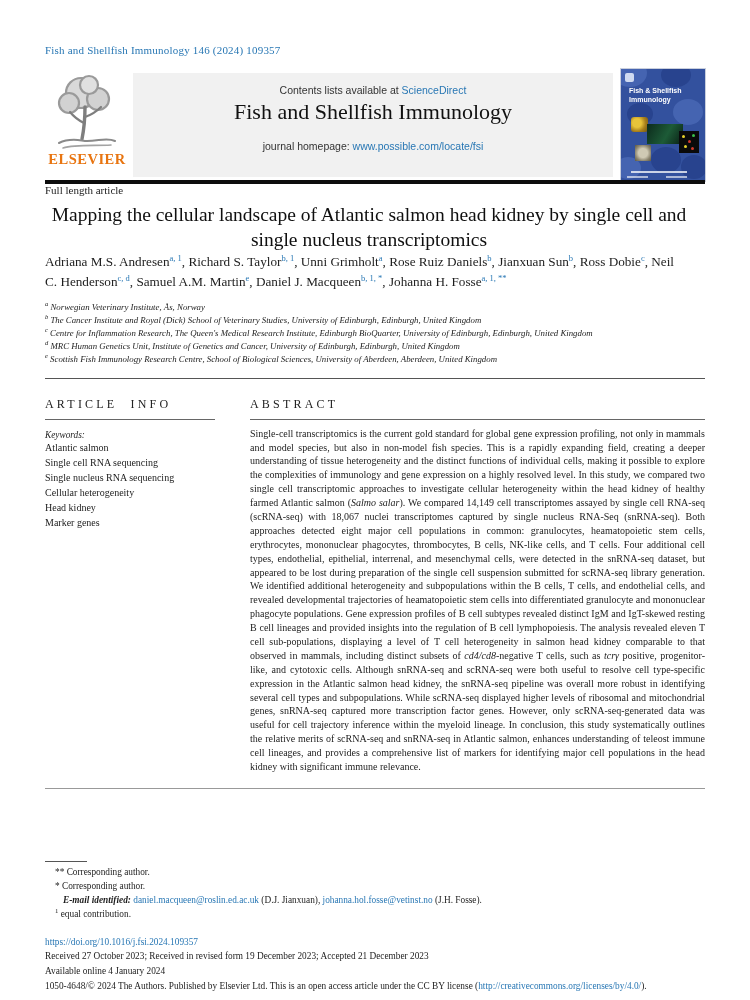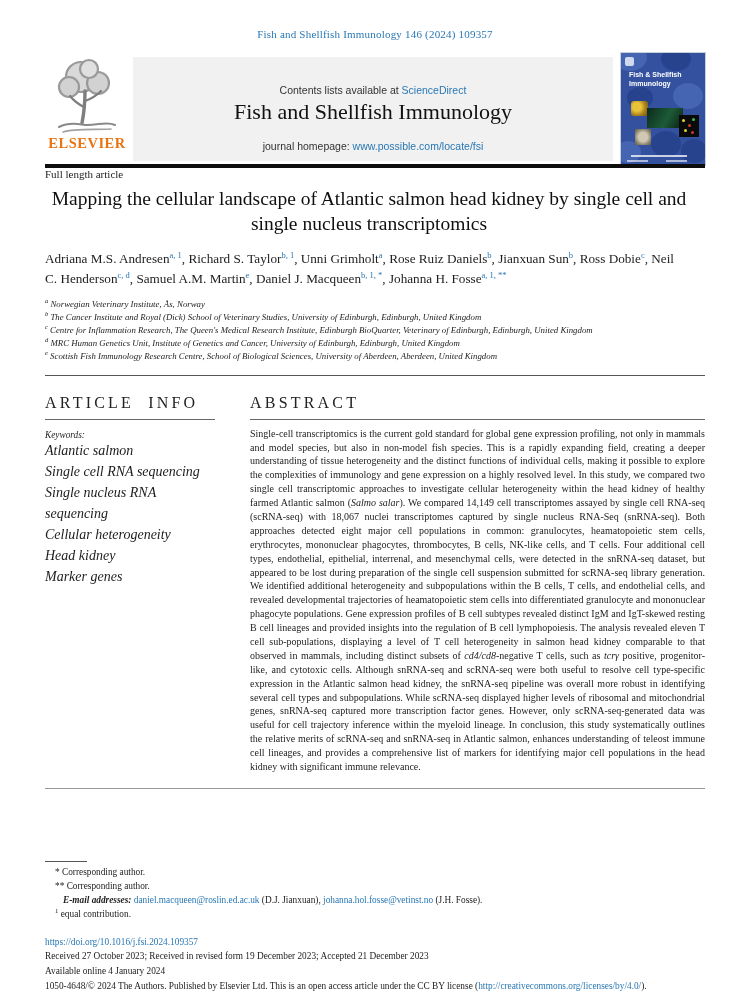--- a/index.html
+++ b/index.html
@@ -4,28 +4,28 @@
 <style>
   * { margin:0; padding:0; box-sizing:border-box; }
   html,body { background:#ffffff; }
   body { width:750px; height:1000px; font-family:"Liberation Serif", serif; color:#1c1c1c; position:relative; }
   .page { width:750px; height:1000px; padding:0 45px; overflow:hidden; }
 
   .link { color:#2877b4; text-decoration:none; cursor:pointer; }
   sup { line-height:0; }
 
   
-  .journal-ref { text-align:center; padding-top:28px; font-size:11px; color:#2877b4; letter-spacing:.2px; }
+  .journal-ref { padding-top:44px; font-size:11px; color:#2877b4; letter-spacing:.2px; }
 
   
   .header-row { position:relative; margin-top:15px; height:106px; }
   .logo-block { position:absolute; left:0; top:0; width:84px; height:106px; text-align:center; }
   .logo-tree { display:block; margin:0 auto; }
   .logo-word { font-size:14.5px; font-weight:bold; color:#e87511; letter-spacing:.5px; margin-top:-2px; }
-  .head-box { position:absolute; left:88px; right:92px; top:2px; bottom:0; background:#f1f1f1; text-align:center; padding-top:27px; }
+  .head-box { position:absolute; left:88px; right:92px; top:2px; bottom:0; background:#f1f1f1; text-align:center; padding-top:11px; }
   .contents-line { font-family:"Liberation Sans", sans-serif; font-size:10.5px; color:#333; }
   .journal-title { font-size:22px; color:#111; margin-top:3px; }
   .homepage-line { font-family:"Liberation Sans", sans-serif; font-size:10.5px; color:#333; margin-top:15px; }
 
   
   .cover { position:absolute; right:0; top:-2px; width:84px; height:112px; background:#33519e; overflow:hidden; box-shadow:0 0 0 1px #c9cfdd; }
   .blob { position:absolute; border-radius:50%; background:#27418c; opacity:.9; }
   .blob.light { background:#4a69b5; opacity:.8; }
   .cover-els { position:absolute; left:4px; top:4px; width:9px; height:9px; background:#e8eefc; border-radius:2px; opacity:.85; }
   .cover-title { position:absolute; left:8px; top:18px; font-family:"Liberation Sans", sans-serif; font-weight:bold; color:#ffffff; font-size:7px; line-height:1.25; text-align:left; }
@@ -36,36 +36,36 @@
   .dot { position:absolute; width:3px; height:3px; border-radius:50%; }
   .thumb.micro { left:14px; top:76px; width:16px; height:16px; background:radial-gradient(circle,#cfc9b4 0 40%, #8d8670 70%, #5c5742 100%); }
   .cover-foot { position:absolute; left:10px; bottom:8px; width:56px; height:2px; background:rgba(255,255,255,.75); }
   .cover-bars { position:absolute; left:6px; bottom:3px; width:70px; height:2px; background:linear-gradient(90deg, rgba(255,255,255,.6) 0 30%, transparent 30% 55%, rgba(255,255,255,.6) 55% 85%, transparent 85%); }
 
   .black-bar { position:relative; z-index:3; margin-top:3px; height:4px; background:#0d0d0d; }
 
   
   .article-type { font-size:11px; }
   .article-title { margin-top:7px; font-size:19.5px; line-height:1.26; max-width:648px; color:#0f0f0f; }
-  .author-line { margin-top:13px; font-size:13.2px; line-height:1.5; max-width:636px;font-family:Liberation Serif, serif; }
+  .author-line { font-size:13.2px; line-height:1.5; max-width:636px;font-family:Liberation Serif, serif; }
   .sup-link { color:#2877b4; font-size:8.5px; }
   .aff-block { margin-top:9px; font-size:8.8px; font-style:italic; line-height:1.5; }
   .aff-line sup { font-size:6.5px; }
 
   .rule-full { border:none; border-top:1px solid #555; margin-top:11px; }
   .rule-soft { border:none; border-top:1px solid #999; }
 
   
   .cols { display:flex; margin-top:5px; }
   .col-left { width:170px; flex:none; }
   .col-right { flex:1; margin-left:35px; }
-  .sec-heading { font-size:16px; letter-spacing:3.2px; word-spacing:7px; margin-top:13px; color:#222; }
+  .sec-heading { font-size:12px; letter-spacing:3.2px; word-spacing:7px; margin-top:13px; color:#222; }
   .head-rule { border:none; border-top:1px solid #666; margin-top:7px; }
   .kw-label { font-style:italic; font-size:9.3px; margin-top:10px; }
-  .kw { font-size:14px; line-height:1.5;font-style:italic; }
+  .kw { font-size:10px; line-height:1.5; }
   .abstract-text { margin-top:7px; font-size:10px; line-height:1.39; text-align:justify; }
   .abs-bottom { margin-top:14px; }
 
   
   .footnotes { margin-top:72px; font-size:9.3px; line-height:1.5; }
   .fn-divider { width:42px; border:none; border-top:1px solid #555; margin-bottom:4px; }
   .fn-line { padding-left:10px; text-indent:0; }
   .fn-line .fn-marker { font-size:9.3px; }
   .fn-line sup.fn-marker { font-size:6.8px; }
   .fn-line.indent { padding-left:18px; }
@@ -140,21 +140,21 @@
   <div class="black-bar"></div>
 
   <div class="article-type">Full length article</div>
   <h1 class="article-title" style="font-weight:normal;text-align:center;">Mapping the cellular landscape of Atlantic salmon head kidney by single cell and single nucleus transcriptomics</h1>
 
   <div class="author-line"><span class="author"><span>Adriana M.S. Andresen</span><sup class="sup-link">a, 1</sup><span>, </span></span><span class="author"><span>Richard S. Taylor</span><sup class="sup-link">b, 1</sup><span>, </span></span><span class="author"><span>Unni Grimholt</span><sup class="sup-link">a</sup><span>, </span></span><span class="author"><span>Rose Ruiz Daniels</span><sup class="sup-link">b</sup><span>, </span></span><span class="author"><span>Jianxuan Sun</span><sup class="sup-link">b</sup><span>, </span></span><span class="author"><span>Ross Dobie</span><sup class="sup-link">c</sup><span>, </span></span><span class="author"><span>Neil C. Henderson</span><sup class="sup-link">c, d</sup><span>, </span></span><span class="author"><span>Samuel A.M. Martin</span><sup class="sup-link">e</sup><span>, </span></span><span class="author"><span>Daniel J. Macqueen</span><sup class="sup-link">b, 1, *</sup><span>, </span></span><span class="author"><span>Johanna H. Fosse</span><sup class="sup-link">a, 1, **</sup></span></div>
 
   <div class="aff-block">
       <div class="aff-line"><sup>a</sup><span> Norwegian Veterinary Institute, Ås, Norway</span></div>
       <div class="aff-line"><sup>b</sup><span> The Cancer Institute and Royal (Dick) School of Veterinary Studies, University of Edinburgh, Edinburgh, United Kingdom</span></div>
-      <div class="aff-line"><sup>c</sup><span> Centre for Inflammation Research, The Queen's Medical Research Institute, Edinburgh BioQuarter, Veterinary of Edinburgh, Edinburgh, United Kingdom</span></div>
+      <div class="aff-line"><sup>c</sup><span> Centre for Inflammation Research, The Queen's Medical Research Institute, Edinburgh BioQuarter, University of Edinburgh, Edinburgh, United Kingdom</span></div>
       <div class="aff-line"><sup>d</sup><span> MRC Human Genetics Unit, Institute of Genetics and Cancer, University of Edinburgh, Edinburgh, United Kingdom</span></div>
       <div class="aff-line"><sup>e</sup><span> Scottish Fish Immunology Research Centre, School of Biological Sciences, University of Aberdeen, Aberdeen, United Kingdom</span></div>
     </div>
 
   <hr class="rule-full">
 
   <div class="cols">
     <div class="col-left">
       <div class="sec-heading">ARTICLE INFO</div>
       <hr class="head-rule">
@@ -173,23 +173,23 @@
       <hr class="head-rule">
       <div class="abstract-text"><span>Single-cell transcriptomics is the current gold standard for global gene expression profiling, not only in mammals and model species, but also in non-model fish species. This is a rapidly expanding field, creating a deeper understanding of tissue heterogeneity and the distinct functions of individual cells, making it possible to explore the complexities of immunology and gene expression on a highly resolved level. In this study, we compared two single cell transcriptomic approaches to investigate cellular heterogeneity within the head kidney of healthy farmed Atlantic salmon (</span><span style="font-style: italic;">Salmo salar</span><span>). We compared 14,149 cell transcriptomes assayed by single cell RNA-seq (scRNA-seq) with 18,067 nuclei transcriptomes captured by single nucleus RNA-Seq (snRNA-seq). Both approaches detected eight major cell populations in common: granulocytes, heamatopoietic stem cells, erythrocytes, mononuclear phagocytes, thrombocytes, B cells, NK-like cells, and T cells. Four additional cell types, endothelial, epithelial, interrenal, and mesenchymal cells, were detected in the snRNA-seq dataset, but appeared to be lost during preparation of the single cell suspension submitted for scRNA-seq library generation. We identified additional heterogeneity and subpopulations within the B cells, T cells, and endothelial cells, and revealed developmental trajectories of heamatopoietic stem cells into differentiated granulocyte and mononuclear phagocyte populations. Gene expression profiles of B cell subtypes revealed distinct IgM and IgT-skewed resting B cell lineages and provided insights into the regulation of B cell lymphopoiesis. The analysis revealed eleven T cell sub-populations, displaying a level of T cell heterogeneity in salmon head kidney comparable to that observed in mammals, including distinct subsets of </span><span style="font-style: italic;">cd4/cd8</span><span>-negative T cells, such as </span><span style="font-style: italic;">tcrγ</span><span> positive, progenitor-like, and cytotoxic cells. Although snRNA-seq and scRNA-seq were both useful to resolve cell type-specific expression in the Atlantic salmon head kidney, the snRNA-seq pipeline was overall more robust in identifying several cell types and subpopulations. While scRNA-seq displayed higher levels of ribosomal and mitochondrial genes, snRNA-seq captured more transcription factor genes. However, only scRNA-seq-generated data was useful for cell trajectory inference within the myeloid lineage. In conclusion, this study systematically outlines the relative merits of scRNA-seq and snRNA-seq in Atlantic salmon, enhances understanding of teleost immune cell lineages, and provides a comprehensive list of markers for identifying major cell populations in the head kidney with significant immune relevance.</span></div>
     </div>
   </div>
 
   <hr class="rule-soft abs-bottom">
 
   <div class="footnotes">
     <hr class="fn-divider">
     <div>
+        <div class="fn-line"><span class="fn-marker">**</span><span> </span><span>Corresponding author.</span></div>
         <div class="fn-line"><span class="fn-marker">*</span><span> </span><span>Corresponding author.</span></div>
-        <div class="fn-line"><span class="fn-marker">**</span><span> </span><span>Corresponding author.</span></div>
-        <div class="fn-line indent"><span class="fn-label">E-mail addresses:</span><span> </span><a class="link">daniel.macqueen@roslin.ed.ac.uk</a><span> (D.J. Jianxuan), </span><a class="link">johanna.hol.fosse@vetinst.no</a><span> (J.H. Fosse).</span></div>
+        <div class="fn-line indent"><span class="fn-label">E-mail identified:</span><span> </span><a class="link">daniel.macqueen@roslin.ed.ac.uk</a><span> (D.J. Jianxuan), </span><a class="link">johanna.hol.fosse@vetinst.no</a><span> (J.H. Fosse).</span></div>
         <div class="fn-line"><sup class="fn-marker">1</sup><span> </span><span>equal contribution.</span></div>
       </div>
   </div>
 
   <div class="bottom-block">
       <div class="bt-line"><a class="link">https://doi.org/10.1016/j.fsi.2024.109357</a></div>
       <div class="bt-line"><span>Received 27 October 2023; Received in revised form 19 December 2023; Accepted 21 December 2023</span></div>
       <div class="bt-line"><span>Available online 4 January 2024</span></div>
       <div class="bt-line"><span>1050-4648/© 2024 The Authors. Published by Elsevier Ltd. This is an open access article under the CC BY license (</span><a class="link">http://creativecommons.org/licenses/by/4.0/</a><span>).</span></div>
     </div>

